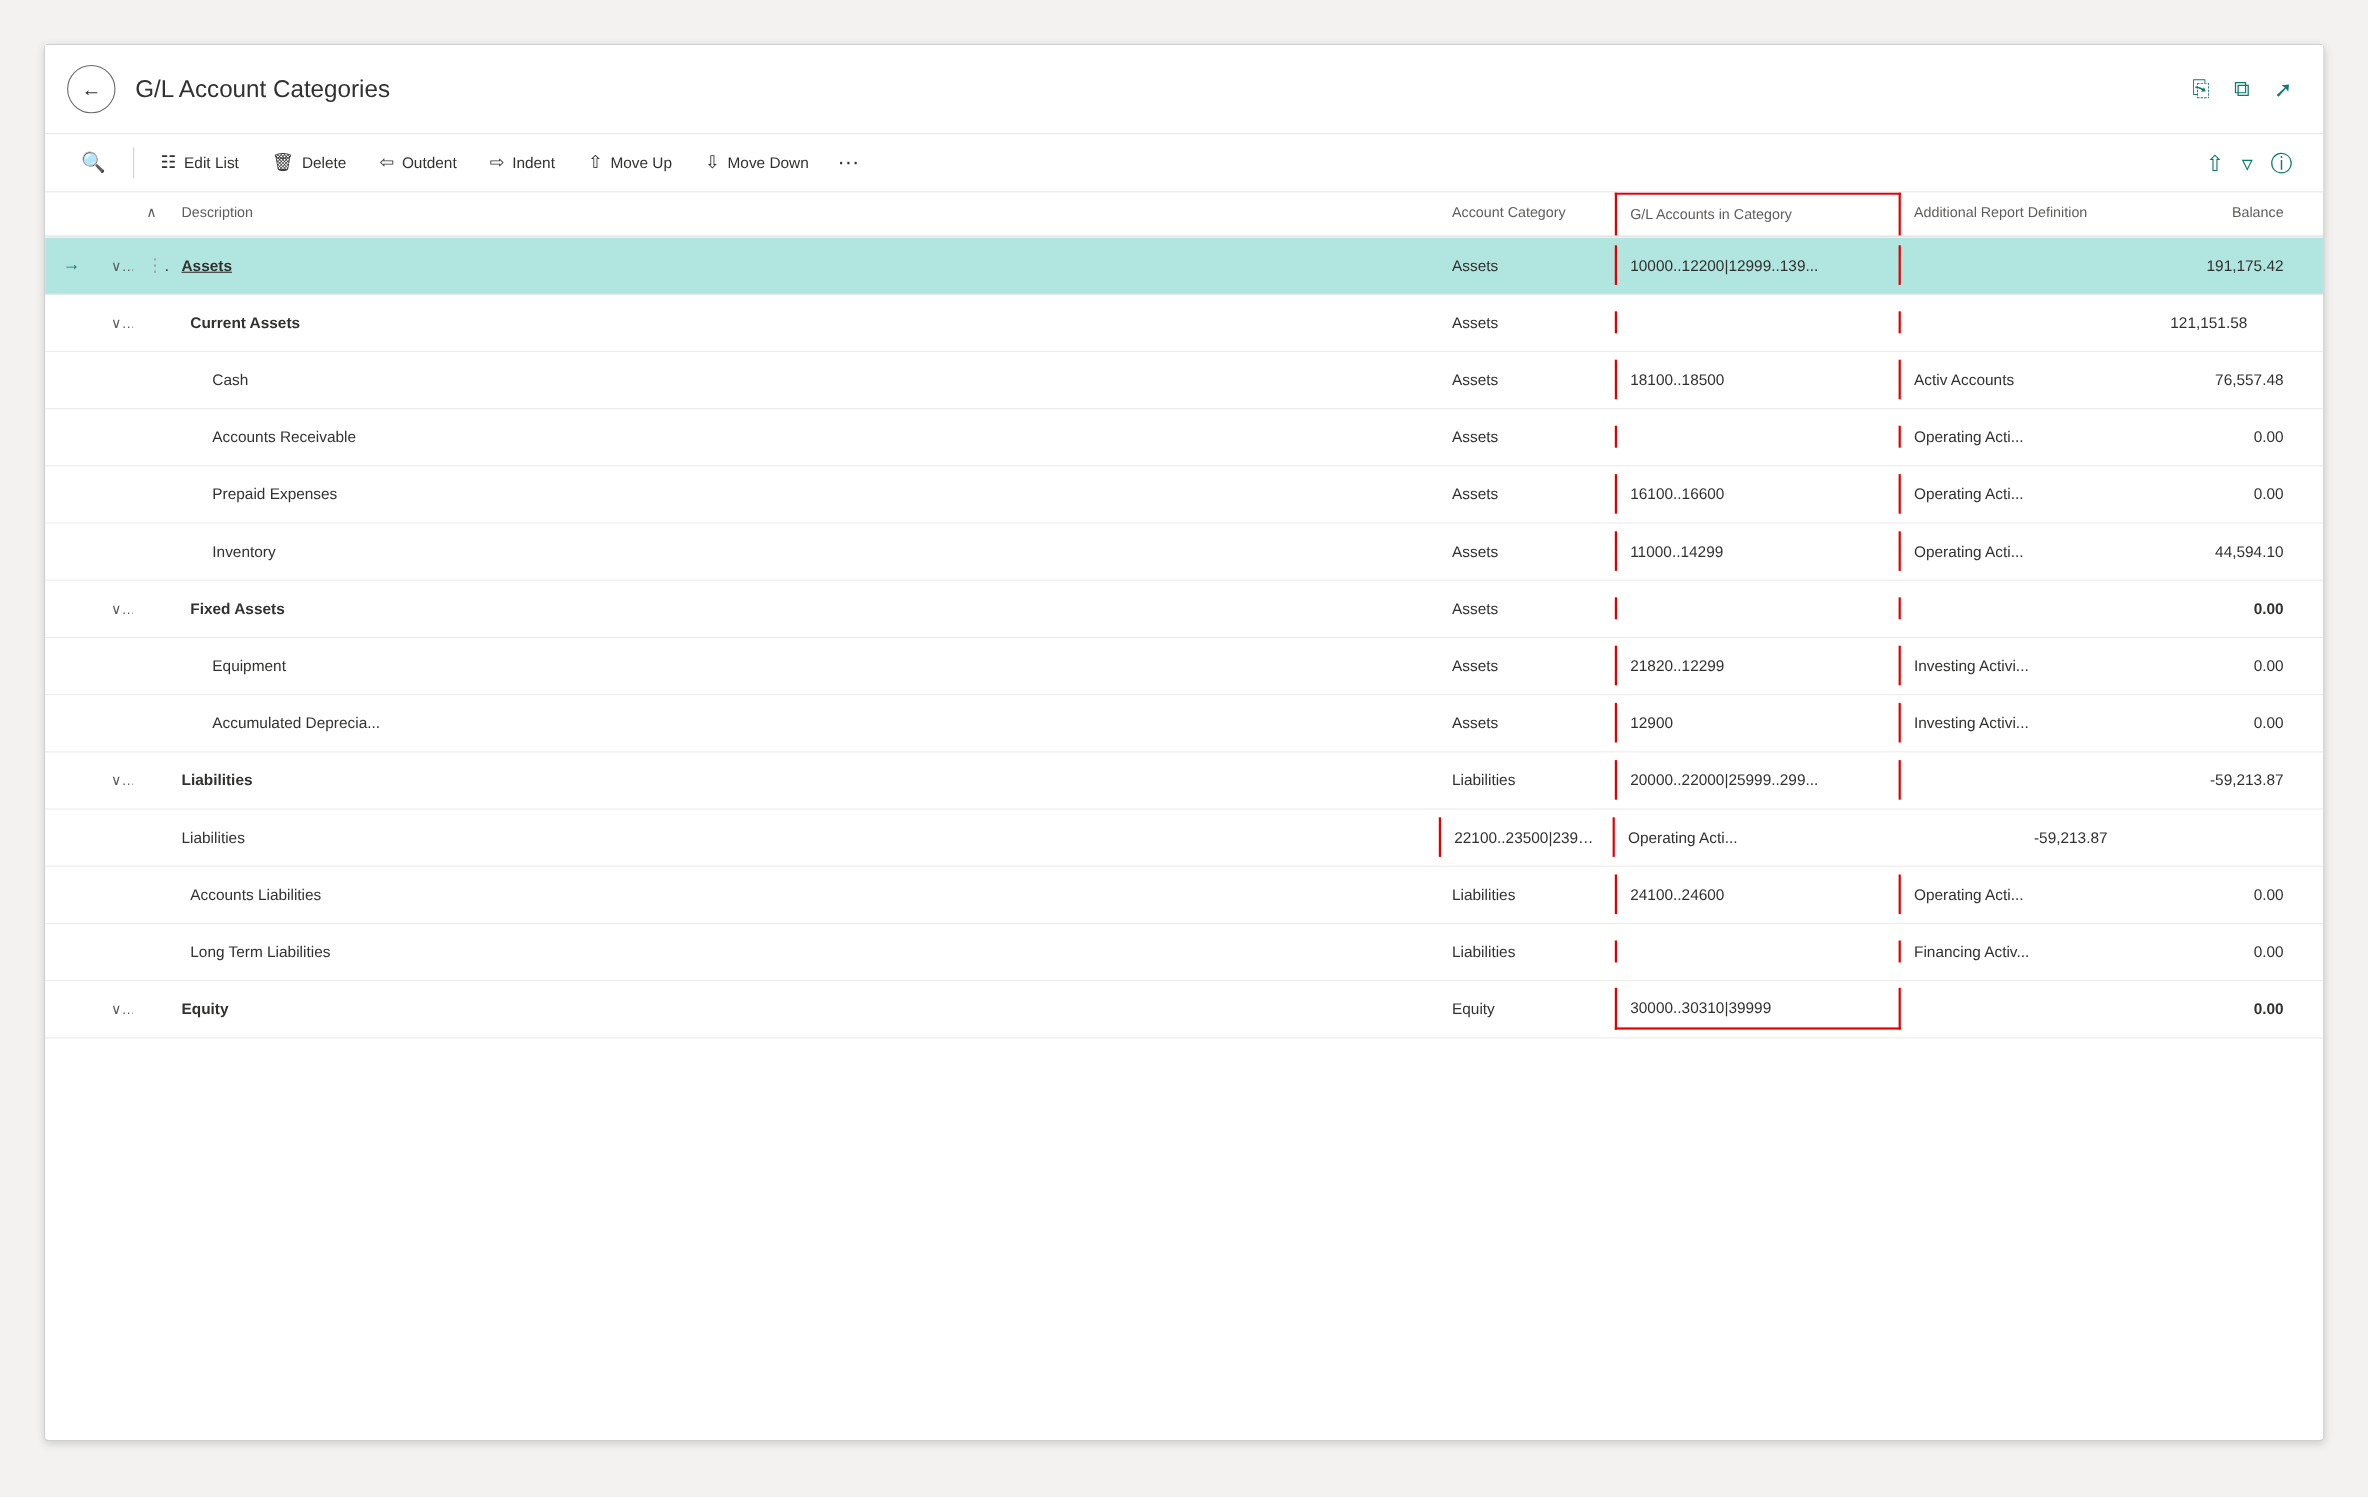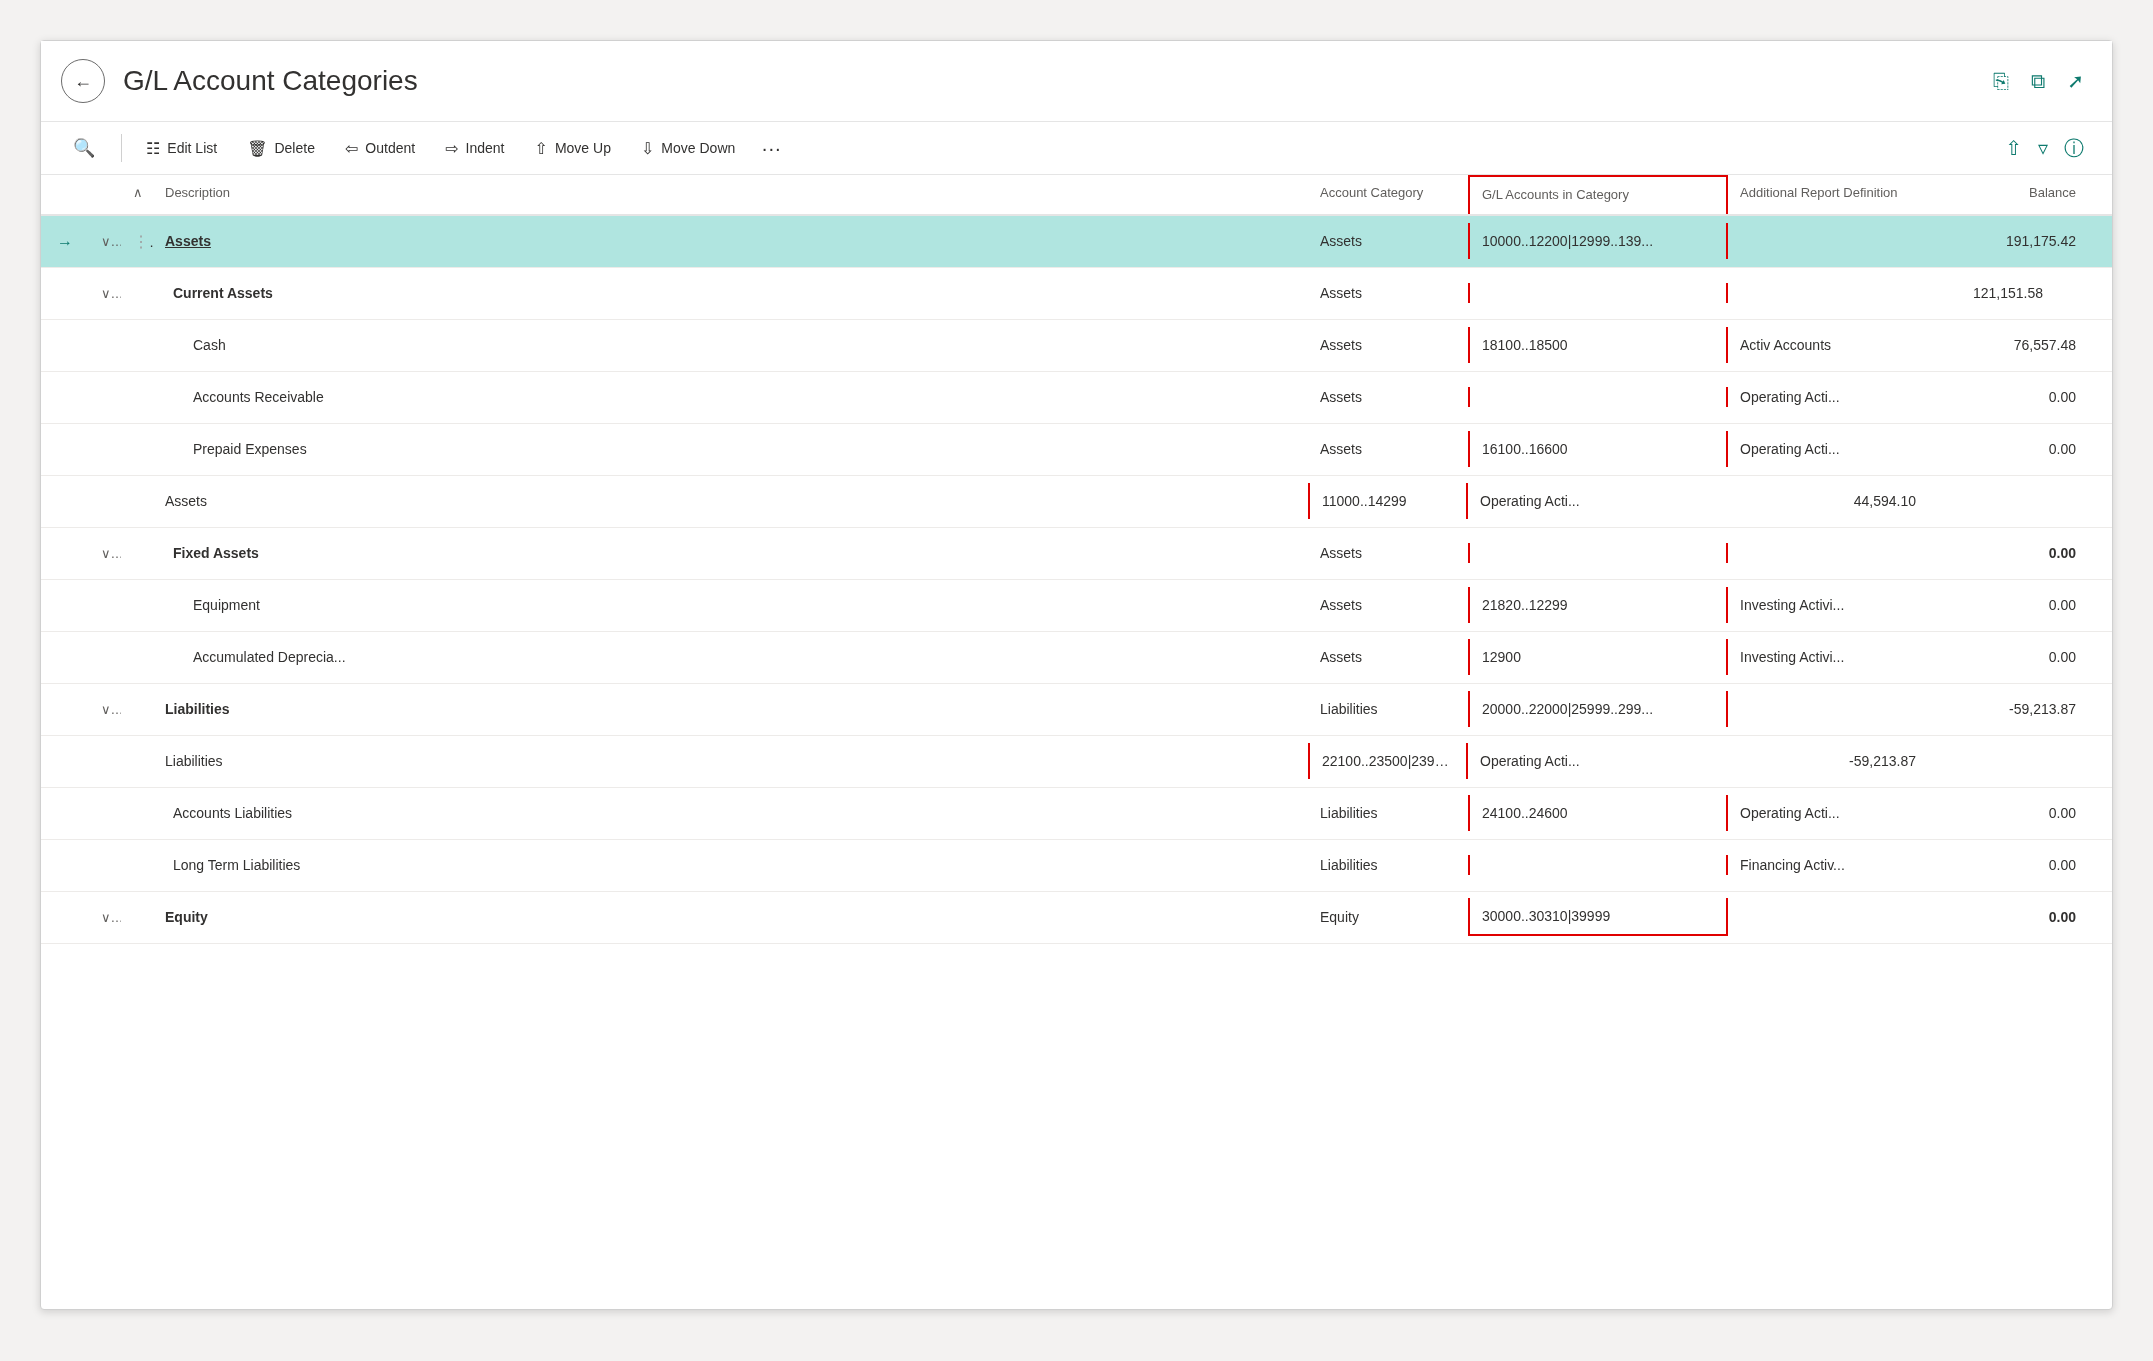--- a/index.html
+++ b/index.html
@@ -38,21 +38,21 @@
       display: flex;
       align-items: center;
       justify-content: center;
       cursor: pointer;
       margin-right: 18px;
       flex-shrink: 0;
       color: #323130;
       font-size: 18px;
     }
     .page-title {
-      font-size: 28px;
+      font-size: 22px;
       font-weight: 400;
       color: #323130;
       flex: 1;
     }
     .title-icons {
       display: flex;
       gap: 22px;
       align-items: center;
     }
     .title-icon {
@@ -325,20 +325,21 @@
     <div class="table-cell">Assets</div>
     <div class="table-cell gl-column-highlight">16100..16600</div>
     <div class="table-cell">Operating Acti...</div>
     <div class="table-cell right" style="">0.00</div>
     <div class="table-cell"></div>
   </div>
         <div class="table-row">
     <div class="table-cell row-arrow"></div>
     <div class="table-cell row-chevron"></div>
     <div class="table-cell"></div>
+    <div class="table-cell indent-2" style="">Inventory</div>
     <div class="table-cell">Assets</div>
     <div class="table-cell gl-column-highlight">11000..14299</div>
     <div class="table-cell">Operating Acti...</div>
     <div class="table-cell right" style="">44,594.10</div>
     <div class="table-cell"></div>
   </div>
         <div class="table-row">
     <div class="table-cell row-arrow"></div>
     <div class="table-cell row-chevron">∨</div>
     <div class="table-cell"></div>

